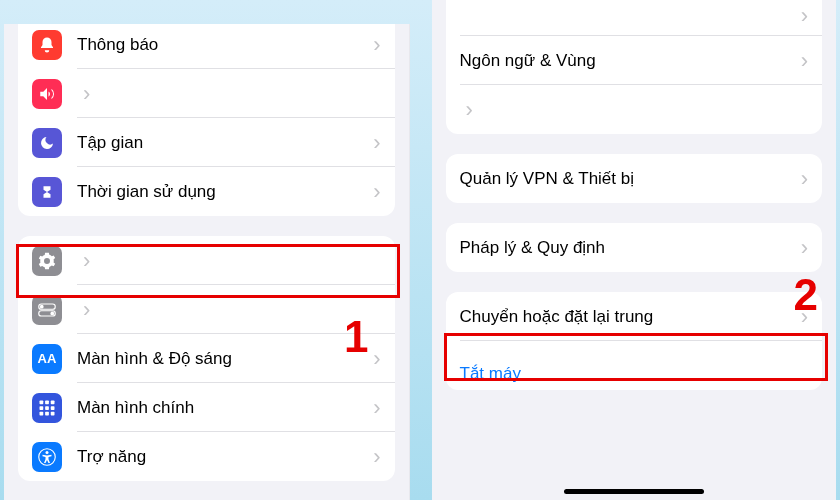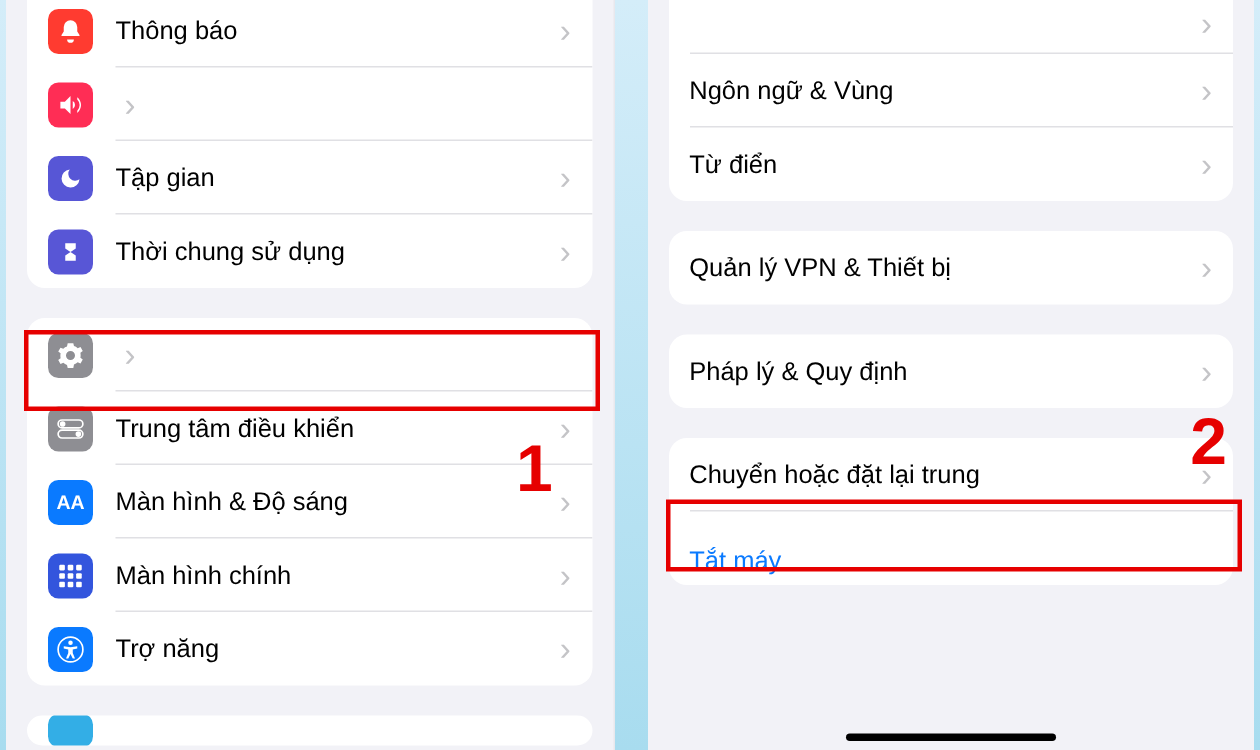--- a/index.html
+++ b/index.html
@@ -12,21 +12,21 @@
     display: flex;
     gap: 22px;
     padding: 0 4px;
   }
   .phone-panel {
     flex: 1;
     background: #f2f2f7;
     position: relative;
     overflow: hidden;
   }
-  .panel-left { border-right: 1px solid rgba(0,0,0,0.04); }
+  .panel-left { border-right: 1px solid rgba(0,0,0,0.04); margin-top: 24px; }
   .group {
     background: #fff;
     border-radius: 12px;
     margin: 0 14px 20px 14px;
     overflow: hidden;
   }
   .group.first-left { border-top-left-radius: 0; border-top-right-radius: 0; margin-top: -4px; }
   .group.first-right { border-top-left-radius: 0; border-top-right-radius: 0; margin-top: -4px; }
   .row {
     display: flex;
@@ -134,21 +134,21 @@
       <span class="label">Tập gian</span>
       <span class="chev">›</span>
     </div>
 
     <div class="row">
       <div class="icon" style="background:#5856d6">
         <svg width="14" height="18" viewBox="0 0 24 24" fill="#fff">
             <path d="M6 2v6l6 4-6 4v6h12v-6l-6-4 6-4V2H6z"></path>
           </svg>
       </div>
-      <span class="label">Thời chung sử dụng</span>
+      <span class="label">Thời gian sử dụng</span>
       <span class="chev">›</span>
     </div>
   </div>
 
   <div class="group">
 
     <div class="row">
       <div class="icon" style="background:#8e8e93">
         <svg width="18" height="18" viewBox="0 0 24 24" fill="#fff">
             <path d="M12 8a4 4 0 1 0 0 8 4 4 0 0 0 0-8zm9 4a9 9 0 0 1-.2 1.9l2.1 1.6-2 3.5-2.5-1a9 9 0 0 1-3.3 1.9L14.5 23h-5l-.6-2.6a9 9 0 0 1-3.3-1.9l-2.5 1-2-3.5 2.1-1.6A9 9 0 0 1 3 12c0-.6.1-1.3.2-1.9L1.1 8.5l2-3.5 2.5 1a9 9 0 0 1 3.3-1.9L9.5 1h5l.6 2.6a9 9 0 0 1 3.3 1.9l2.5-1 2 3.5-2.1 1.6c.1.6.2 1.3.2 1.9z"></path>
@@ -159,21 +159,20 @@
 
     <div class="row">
       <div class="icon" style="background:#8e8e93">
         <svg width="18" height="14" viewBox="0 0 24 18" fill="#fff">
             <rect x="1" y="1" width="22" height="7" rx="3.5" stroke="#fff" stroke-width="1.5" fill="none"></rect>
             <circle cx="5" cy="4.5" r="2.5"></circle>
             <rect x="1" y="10" width="22" height="7" rx="3.5" stroke="#fff" stroke-width="1.5" fill="none"></rect>
             <circle cx="19" cy="13.5" r="2.5"></circle>
           </svg>
       </div>
-      <span class="label">Trung tâm điều khiển</span>
       <span class="chev">›</span>
     </div>
 
     <div class="row">
       <div class="icon" style="background:#0a7aff;color:#fff;font-weight:700;font-size:13px">AA</div>
       <span class="label">Màn hình &amp; Độ sáng</span>
       <span class="chev">›</span>
     </div>
 
     <div class="row">
@@ -222,21 +221,20 @@
   <div class="group first-right" style="margin-top:-4px">
     <div class="row noicon" style="height:40px">
       <span class="label"></span>
       <span class="chev">›</span>
     </div>
     <div class="row noicon">
       <span class="label">Ngôn ngữ &amp; Vùng</span>
       <span class="chev">›</span>
     </div>
     <div class="row noicon">
-      <span class="label">Từ điển</span>
       <span class="chev">›</span>
     </div>
   </div>
 
   <div class="group">
     <div class="row noicon">
       <span class="label">Quản lý VPN &amp; Thiết bị</span>
       <span class="chev">›</span>
     </div>
   </div>

